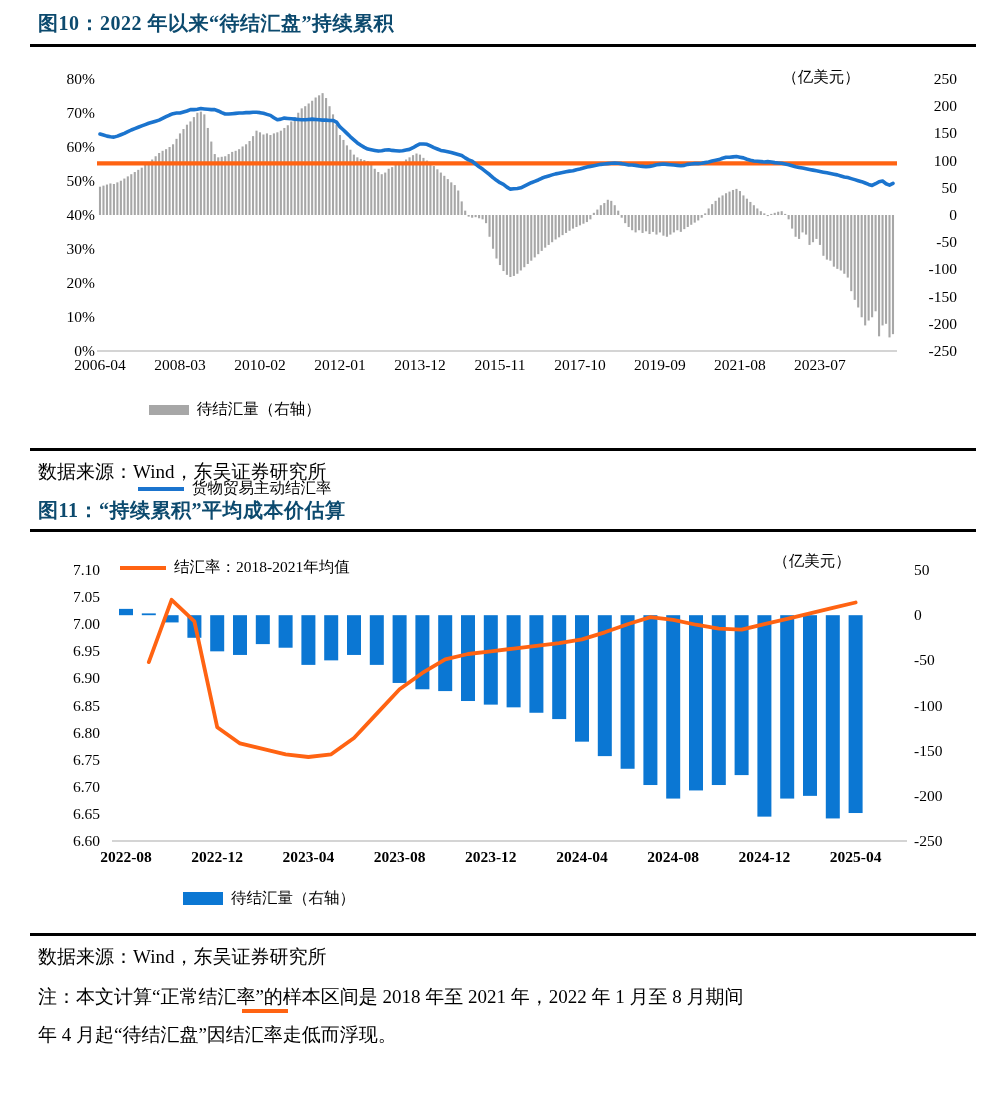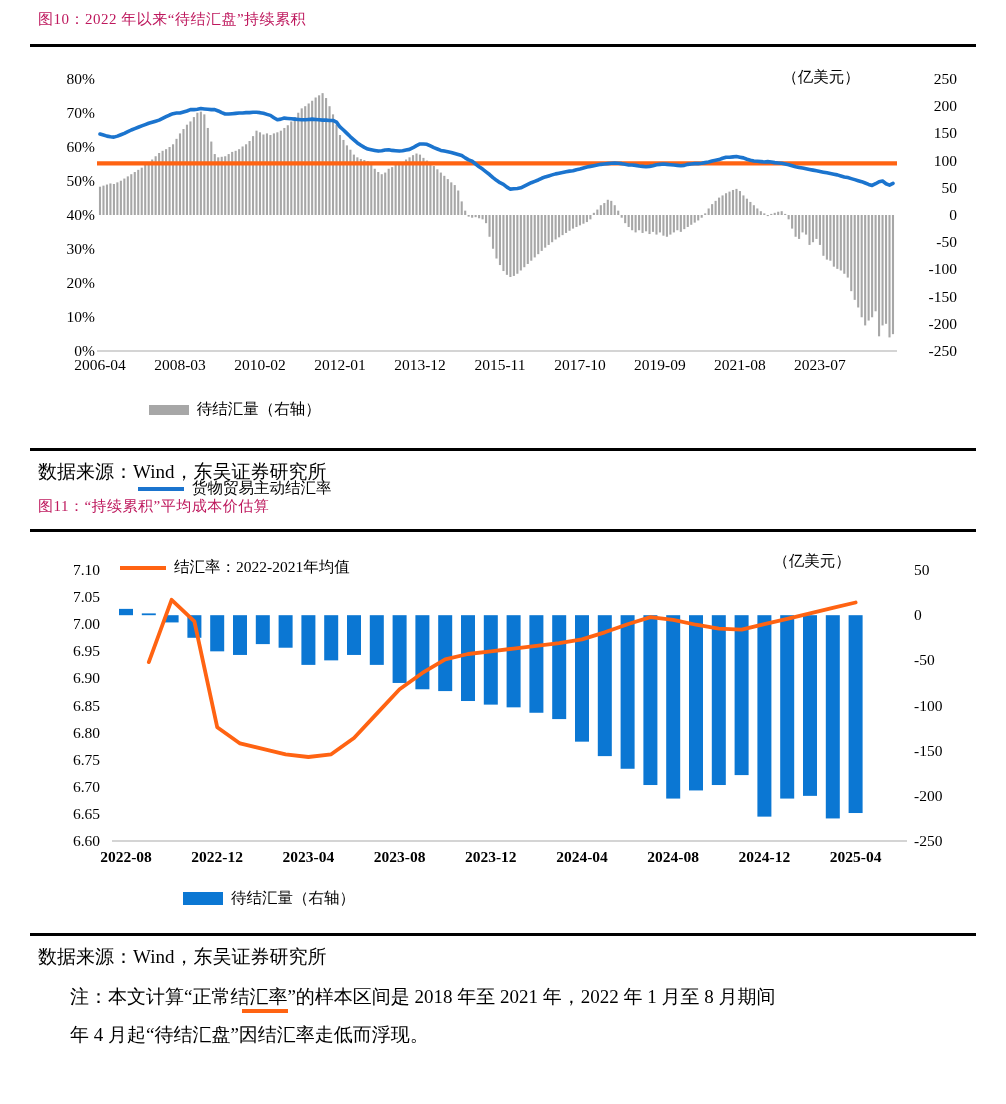--- a/index.html
+++ b/index.html
@@ -1,19 +1,19 @@
 <!DOCTYPE html>
 <html><head>
 <meta charset="utf-8">
 <style>
   html,body{margin:0;padding:0;background:#fff;}
   body{width:1006px;height:1104px;position:relative;overflow:hidden;
        font-family:"Liberation Serif","DejaVu Serif",serif;color:#000;}
   .abs{position:absolute;}
-  .fig-title{font-size:15px;font-weight:400;color:#be185d;letter-spacing:0.5px;}
+  .fig-title{font-size:20px;font-weight:700;color:#0c4a6e;letter-spacing:0.5px;}
   .rule{background:#000;}
   .src{font-size:19px;}
   .note-line{font-size:19px;line-height:38px;white-space:nowrap;}
   svg text{font-family:"Liberation Serif","DejaVu Serif",serif;font-size:15.5px;fill:#000;}
   svg text.bold{font-weight:700;}
   .legend{display:flex;align-items:center;font-size:15.5px;flex-direction:column;}
   .legend-item{display:flex;align-items:center;white-space:nowrap;}
   .swatch{display:inline-block;margin-right:8px;flex:none;}
 </style>
 </head>
@@ -292,21 +292,21 @@
   <div class="legend-item">
     <span class="swatch" style="width: 40px; height: 10px; background: rgb(167, 167, 167);"></span>
     <span>待结汇量（右轴）</span>
   </div>
   <div class="legend-item">
     <span class="swatch" style="width: 46px; height: 4px; background: rgb(27, 116, 206);"></span>
     <span>货物贸易主动结汇率</span>
   </div>
   <div class="legend-item">
     <span class="swatch" style="width: 46px; height: 4px; background: rgb(255, 99, 18);"></span>
-    <span>结汇率：2022-2021年均值</span>
+    <span>结汇率：2018-2021年均值</span>
   </div>
 </div>
 
 <div class="abs rule" style="left:30px;top:448px;width:946px;height:3px;"></div>
 <div class="abs src" style="left:38px;top:459px;">数据来源：Wind，东吴证券研究所</div>
 
 <div class="abs fig-title" style="left:38px;top:497px;">图11：“持续累积”平均成本价估算</div>
 <div class="abs rule" style="left:30px;top:529px;width:946px;height:2.5px;"></div>
 
 <svg class="abs" style="left:0;top:542px;" width="1006" height="336" viewBox="0 0 1006 336" id="chart2">
@@ -381,16 +381,16 @@
     <span>待结汇量（右轴）</span>
   </div>
   <div class="legend-item">
     <span class="swatch" style="width: 46px; height: 4px; background: rgb(255, 99, 18);"></span>
   </div>
 </div>
 
 <div class="abs rule" style="left:30px;top:933px;width:946px;height:3px;"></div>
 <div class="abs src" style="left:38px;top:944px;">数据来源：Wind，东吴证券研究所</div>
 
-<div class="abs" style="left:38px;top:978px;margin-left:32px;">
+<div class="abs" style="left:38px;top:978px;">
   <div class="note-line">注：本文计算“正常结汇率”的样本区间是 2018 年至 2021 年，2022 年 1 月至 8 月期间</div>
   <div class="note-line">年 4 月起“待结汇盘”因结汇率走低而浮现。</div>
 </div>
 
 </body></html>

